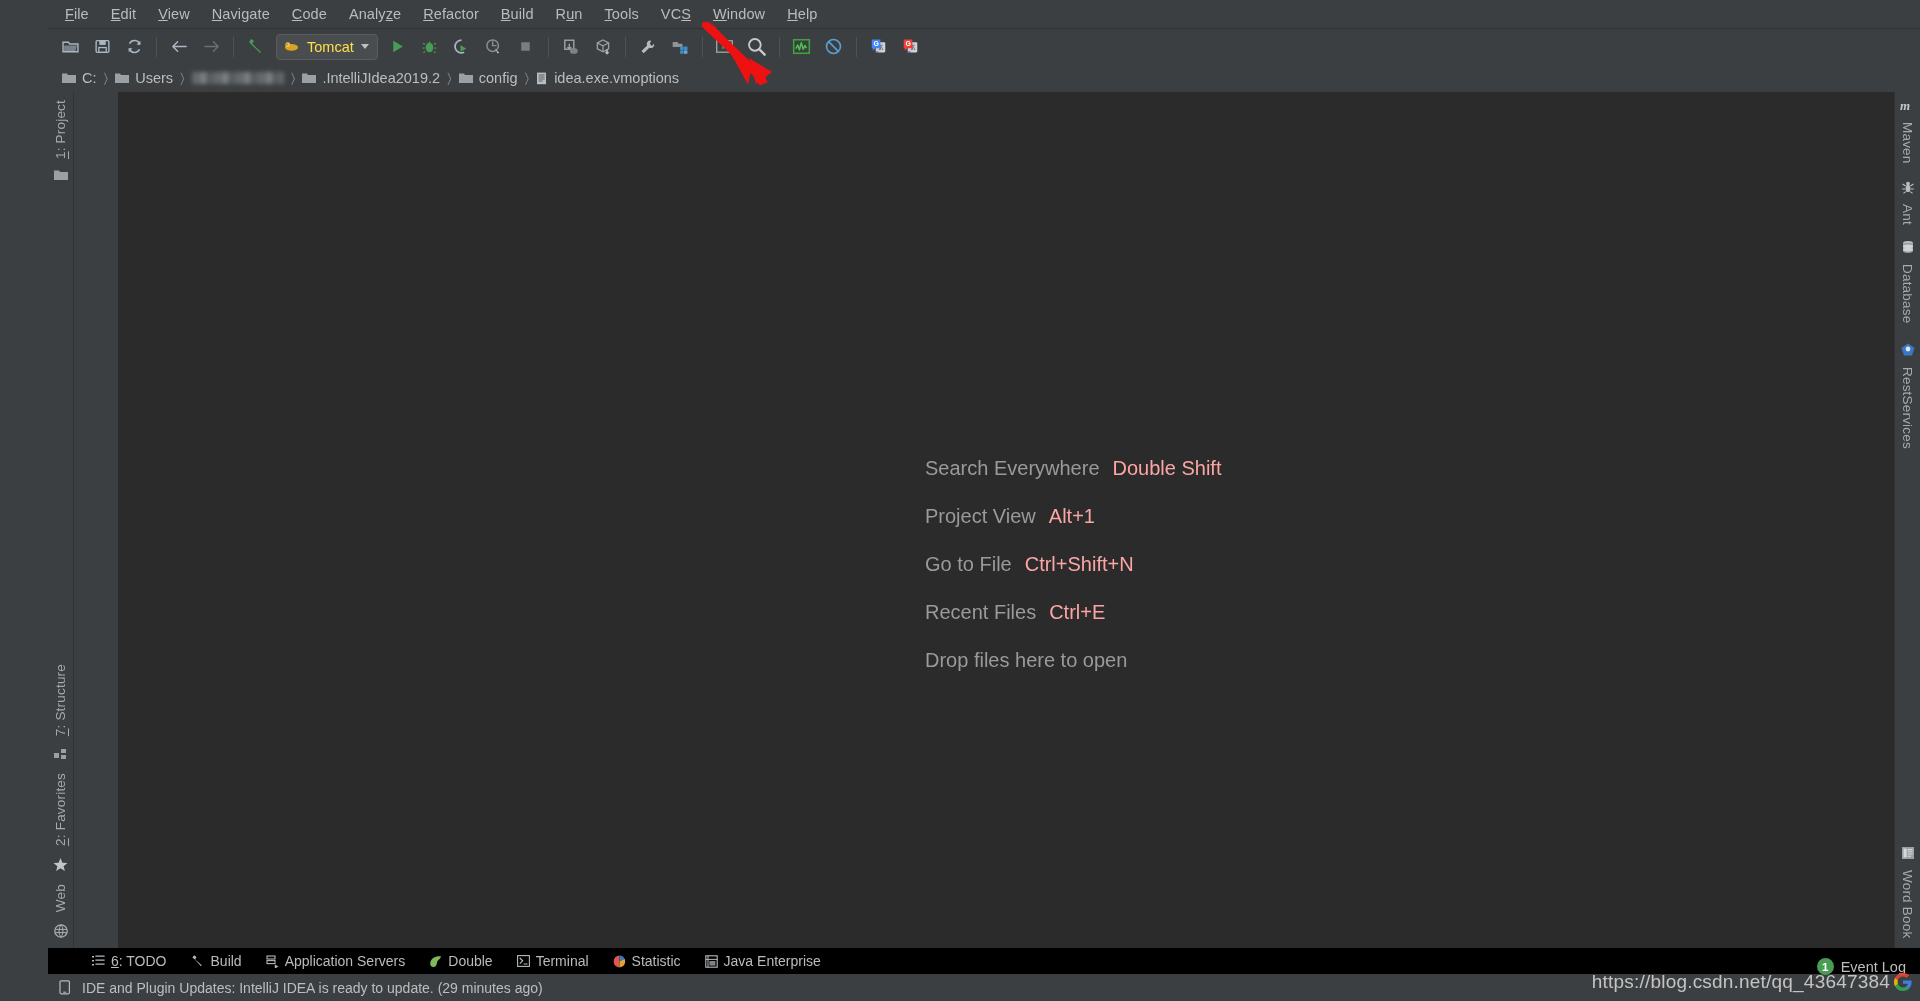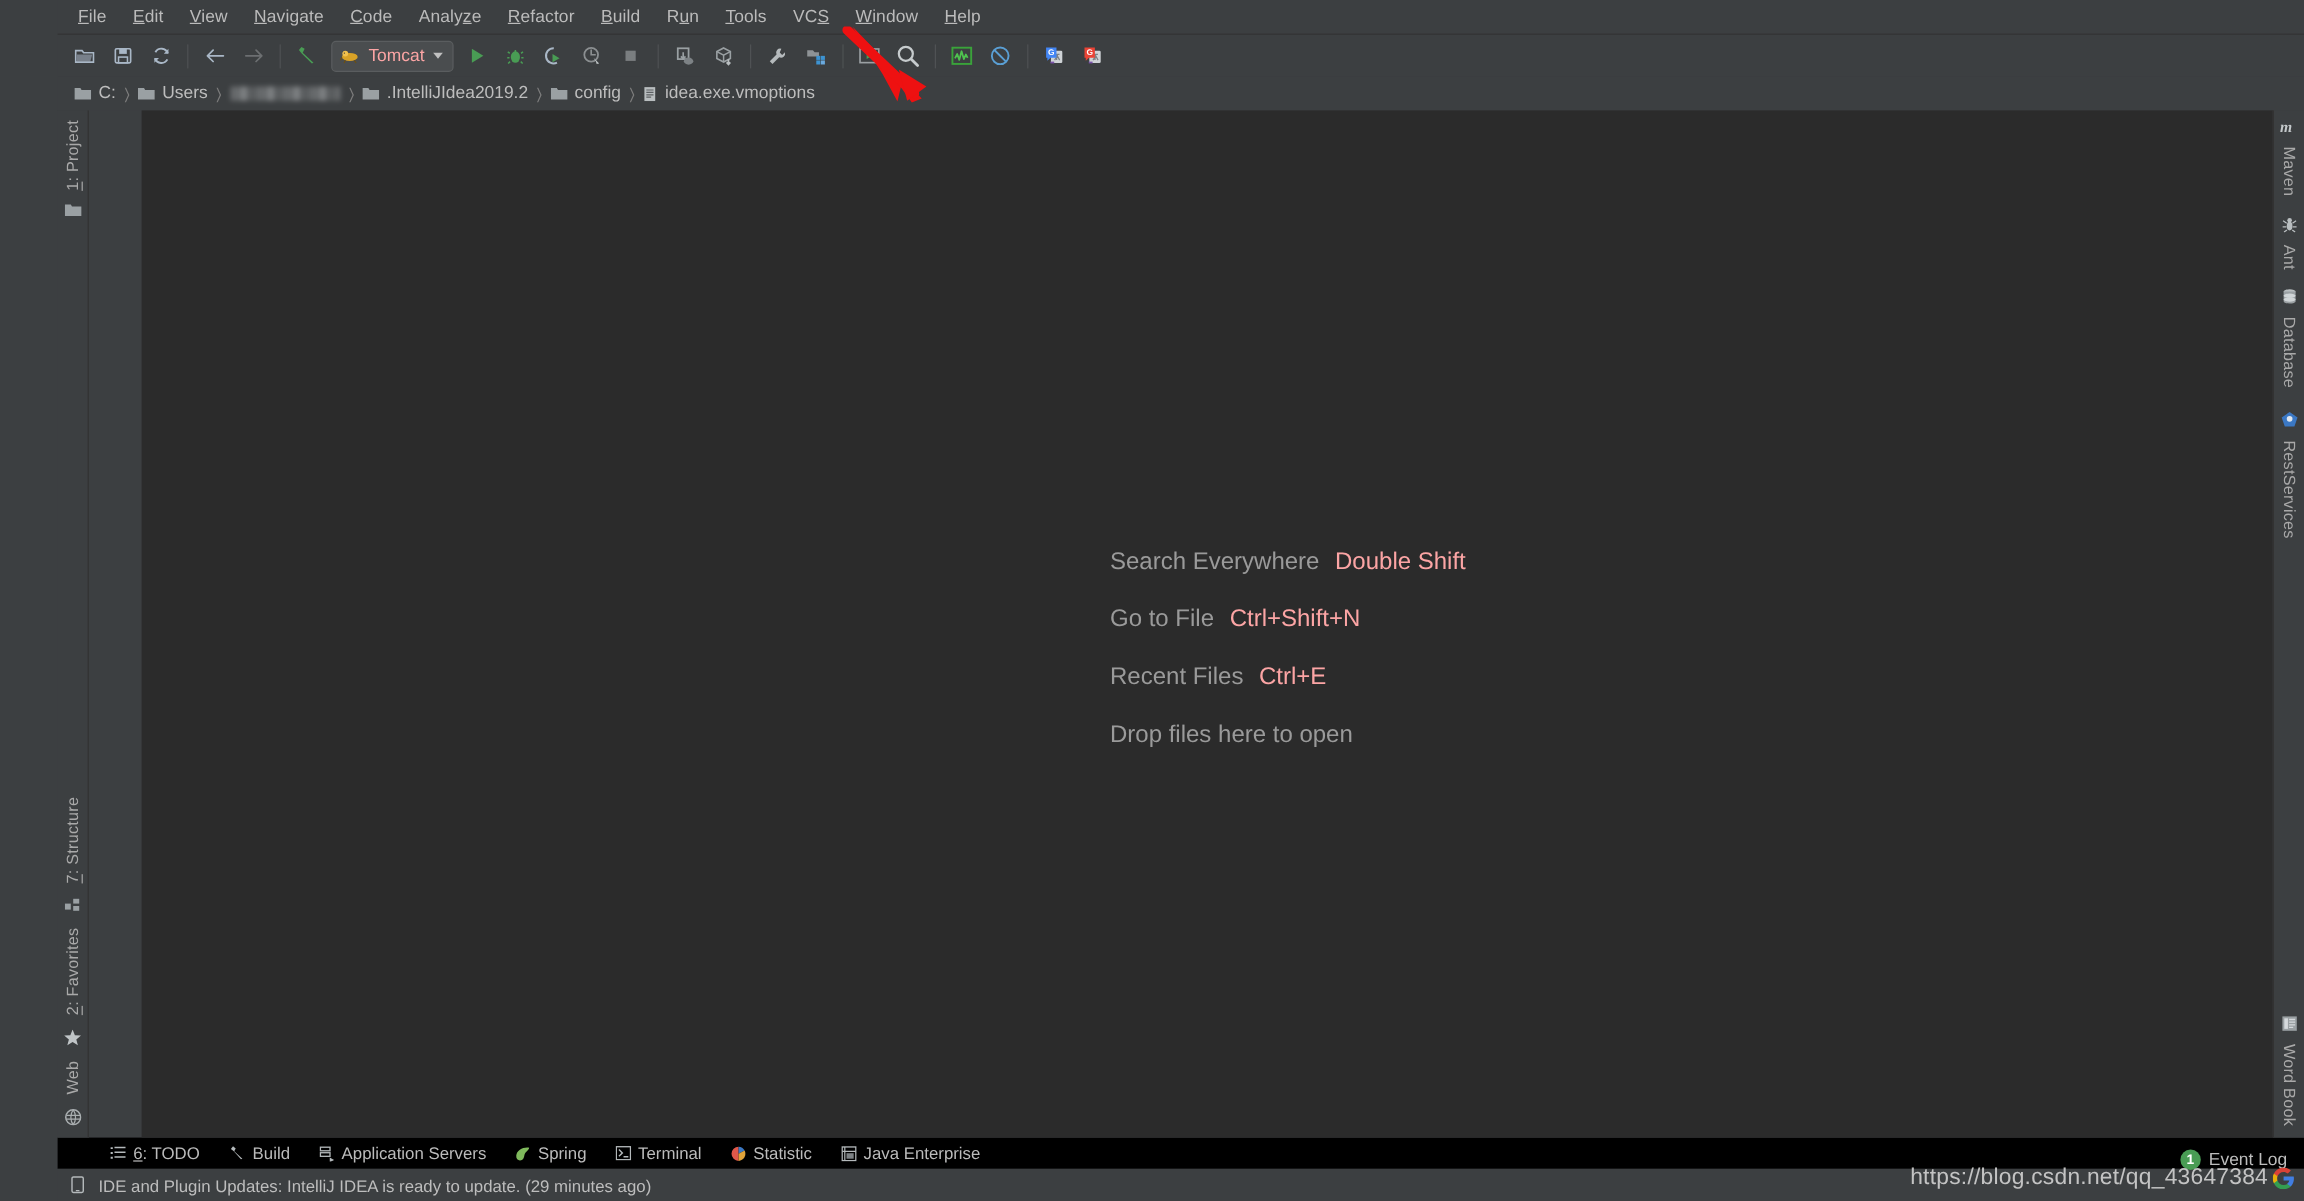--- a/index.html
+++ b/index.html
@@ -31,21 +31,21 @@
   .tb-btn {
     width: 32px; height: 30px; display:flex; align-items:center; justify-content:center;
     position: relative;
   }
   .tb-sep { width:1px; height:20px; background:#4f5254; margin:0 6px; }
   .runcfg {
     display:flex; align-items:center; gap:7px; height:26px;
     border:1px solid #5a5d5f; border-radius:4px; background:#4a4d4f;
     padding:0 8px 0 6px; margin:0 4px;
   }
-  .runcfg-label { font-size:14.5px; color:#fca5a5; }
+  .runcfg-label { font-size:14.5px; color:#fde047; }
   .caret { width:0;height:0;border-left:4.5px solid transparent;border-right:4.5px solid transparent;border-top:5px solid #c0c0c0; }
 
   
   .crumbs {
     height: 28px; background:#3c3f41; display:flex; align-items:center;
     padding-left: 10px; flex: 0 0 28px; gap:0px;
   }
   .crumb { display:flex; align-items:center; gap:6px; padding:0 4px; font-size:14.5px; color:#bdbdbd;}
   .crumb-sep { color:#7d7d7d; font-size:14px; padding:0 3px; }
   .blurred {
@@ -408,20 +408,24 @@
       </div>
     </div>
 
     <div class="editor">
       <div class="hints">
         <div class="hint-row">
           <span class="hint-name">Search Everywhere</span>
           <span class="hint-key">Double Shift</span>
         </div>
         <div class="hint-row">
+          <span class="hint-name">Project View</span>
+          <span class="hint-key">Alt+1</span>
+        </div>
+        <div class="hint-row">
           <span class="hint-name">Go to File</span>
           <span class="hint-key">Ctrl+Shift+N</span>
         </div>
         <div class="hint-row">
           <span class="hint-name">Recent Files</span>
           <span class="hint-key">Ctrl+E</span>
         </div>
         <div class="hint-row">
           <span class="hint-name">Drop files here to open</span>
         </div>
@@ -504,21 +508,21 @@
         <rect x="1" y="1" width="8" height="3" fill="none" stroke="#b4b9bb" stroke-width="1.1"></rect>
         <rect x="1" y="5.6" width="8" height="3" fill="none" stroke="#b4b9bb" stroke-width="1.1"></rect>
         <path d="M8.8 9.6 12.4 11.6 8.8 13.6z" fill="#b4b9bb"></path>
       </svg>
       <span>Application Servers</span>
     </div>
     <div class="tw-item">
       <svg width="13" height="13" viewBox="0 0 13 13">
         <path d="M12 1.4C7 .6 1.6 3.4 1.2 8.2c-.3 3.6 3 4.6 5 3.2 2.4-1.6 1-4.2 3-6.2 1.6-1.6 2.8-2.6 2.8-3.8z" fill="#7fb95c"></path>
       </svg>
-      <span>Spring</span>
+      <span>Double</span>
     </div>
     <div class="tw-item">
       <svg width="13" height="12" viewBox="0 0 13 12">
         <rect x="0.6" y="0.6" width="11.8" height="10.8" fill="none" stroke="#b4b9bb" stroke-width="1.1"></rect>
         <path d="M2.8 3 5.6 5.8 2.8 8.6M6.6 9h4" stroke="#b4b9bb" stroke-width="1.2" fill="none"></path>
       </svg>
       <span>Terminal</span>
     </div>
     <div class="tw-item">
       <svg width="13" height="13" viewBox="0 0 13 13">

